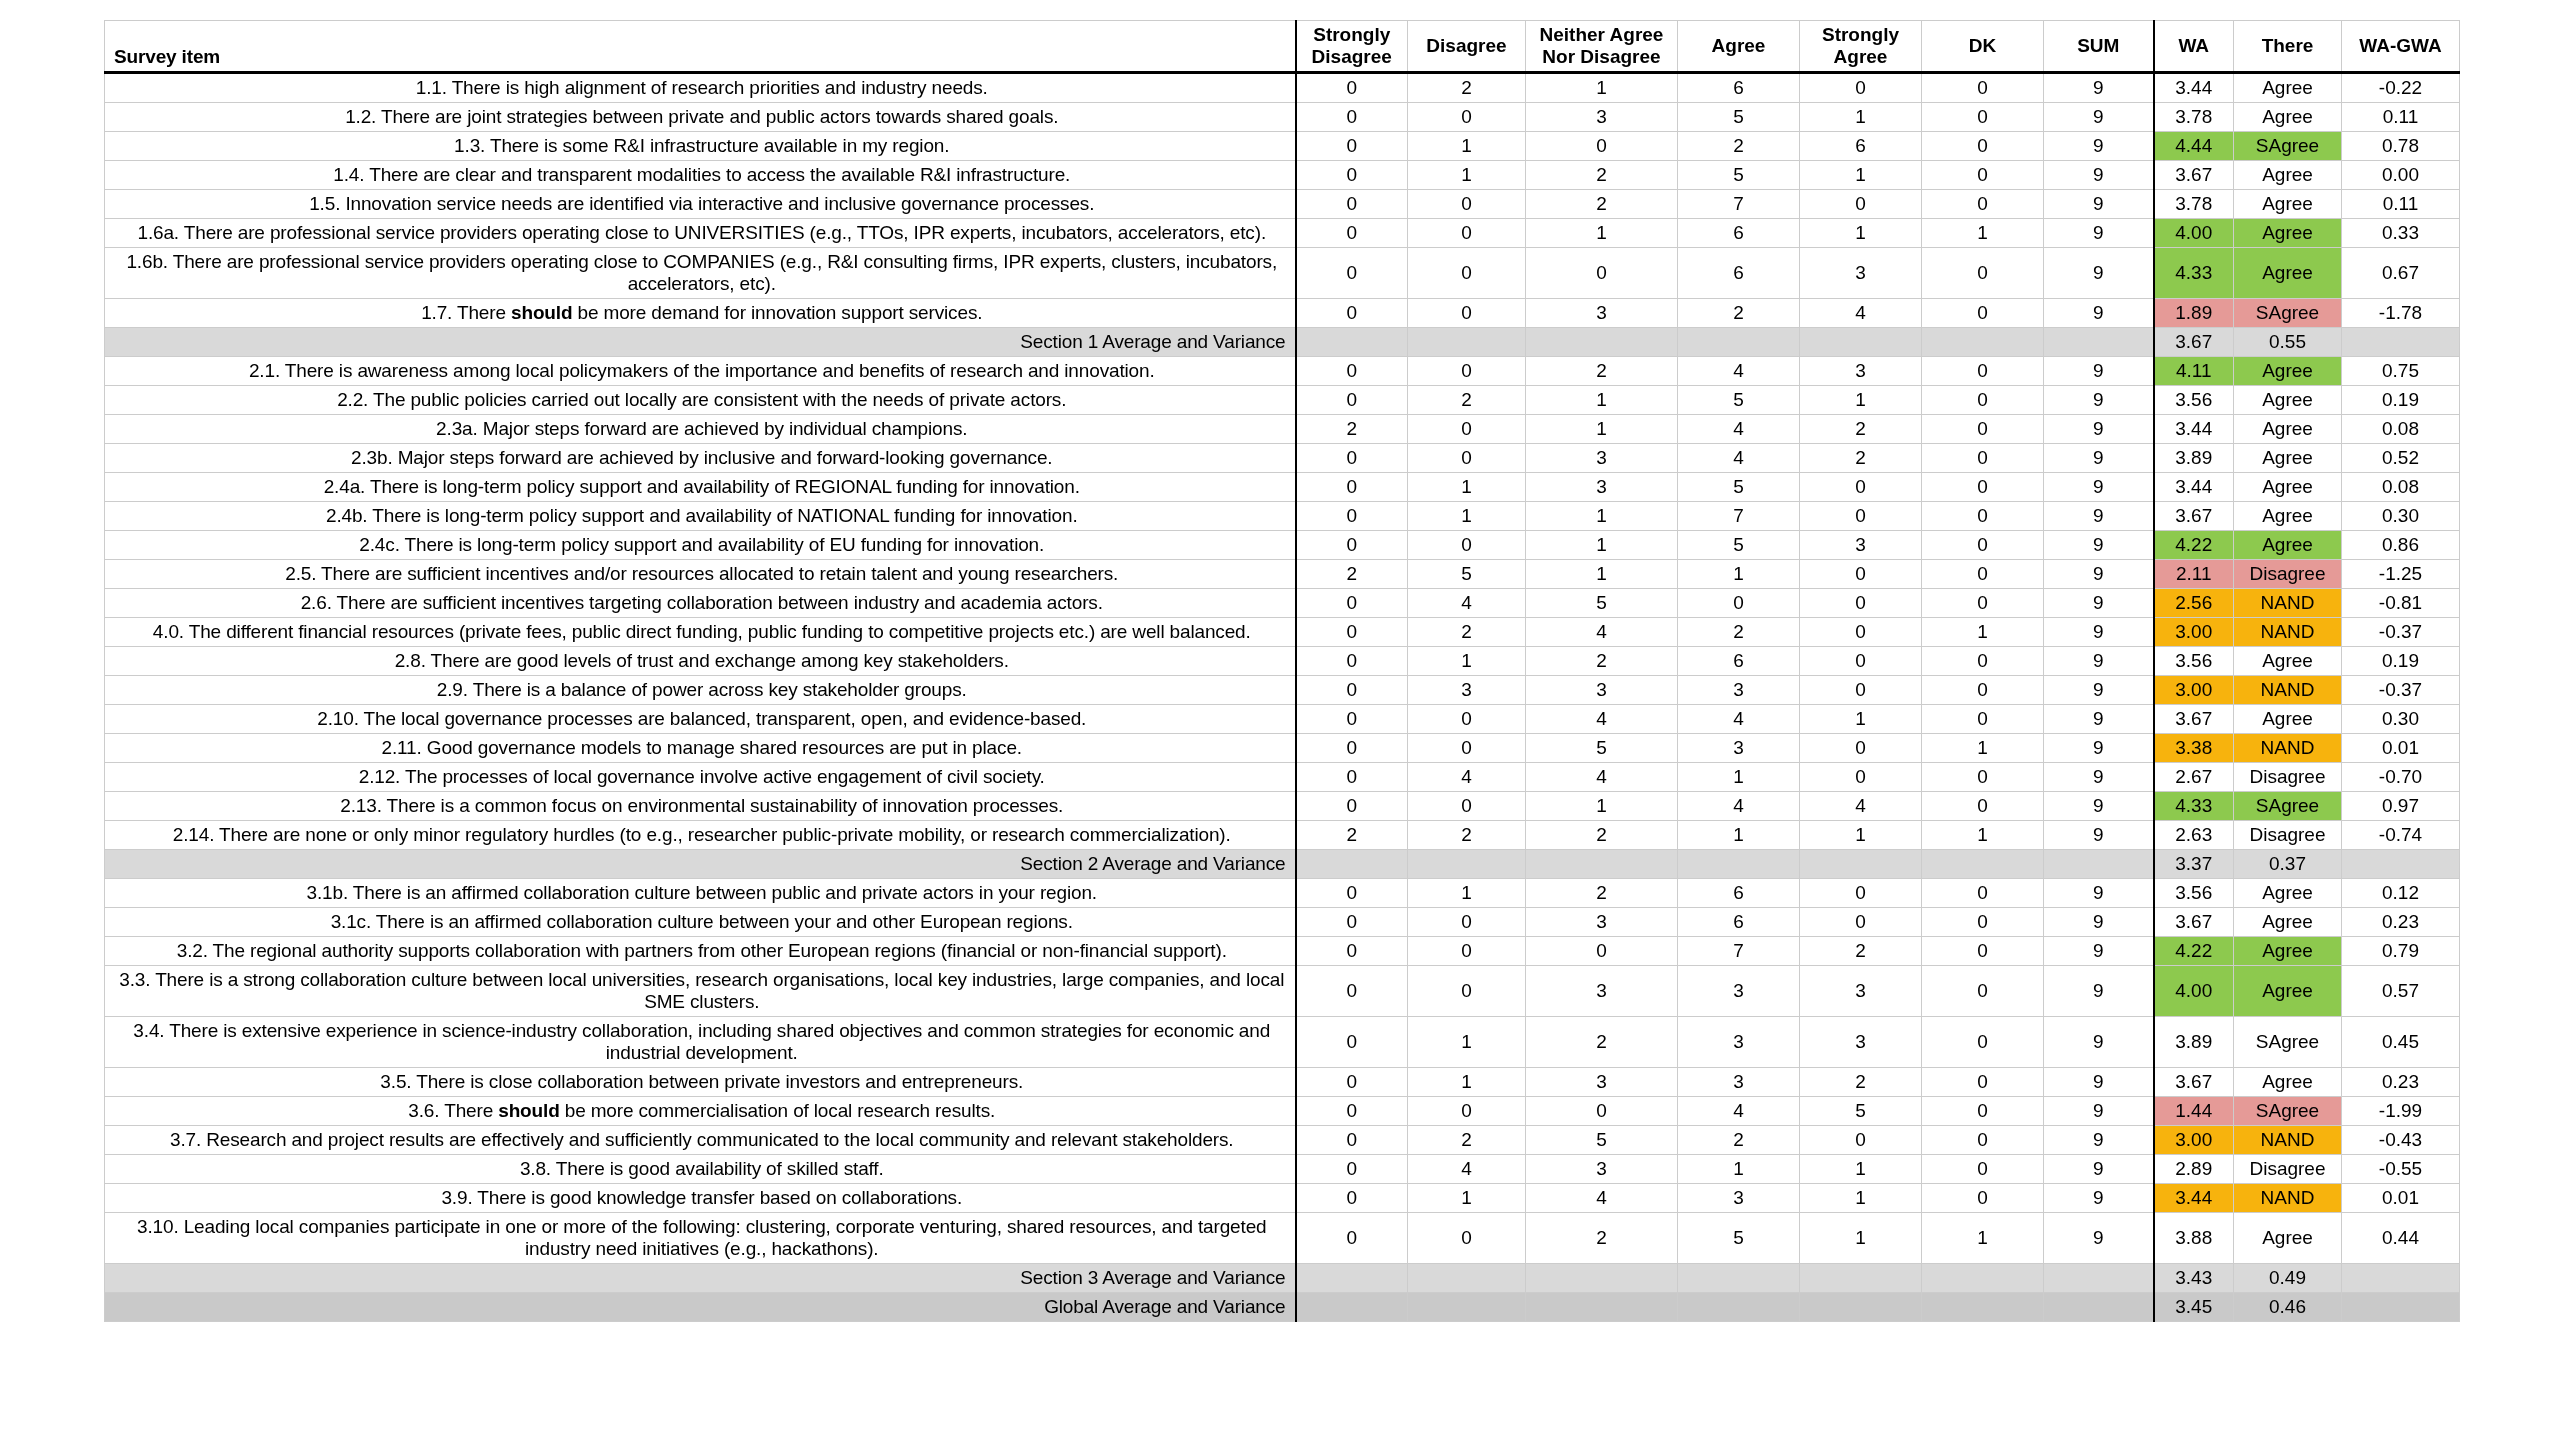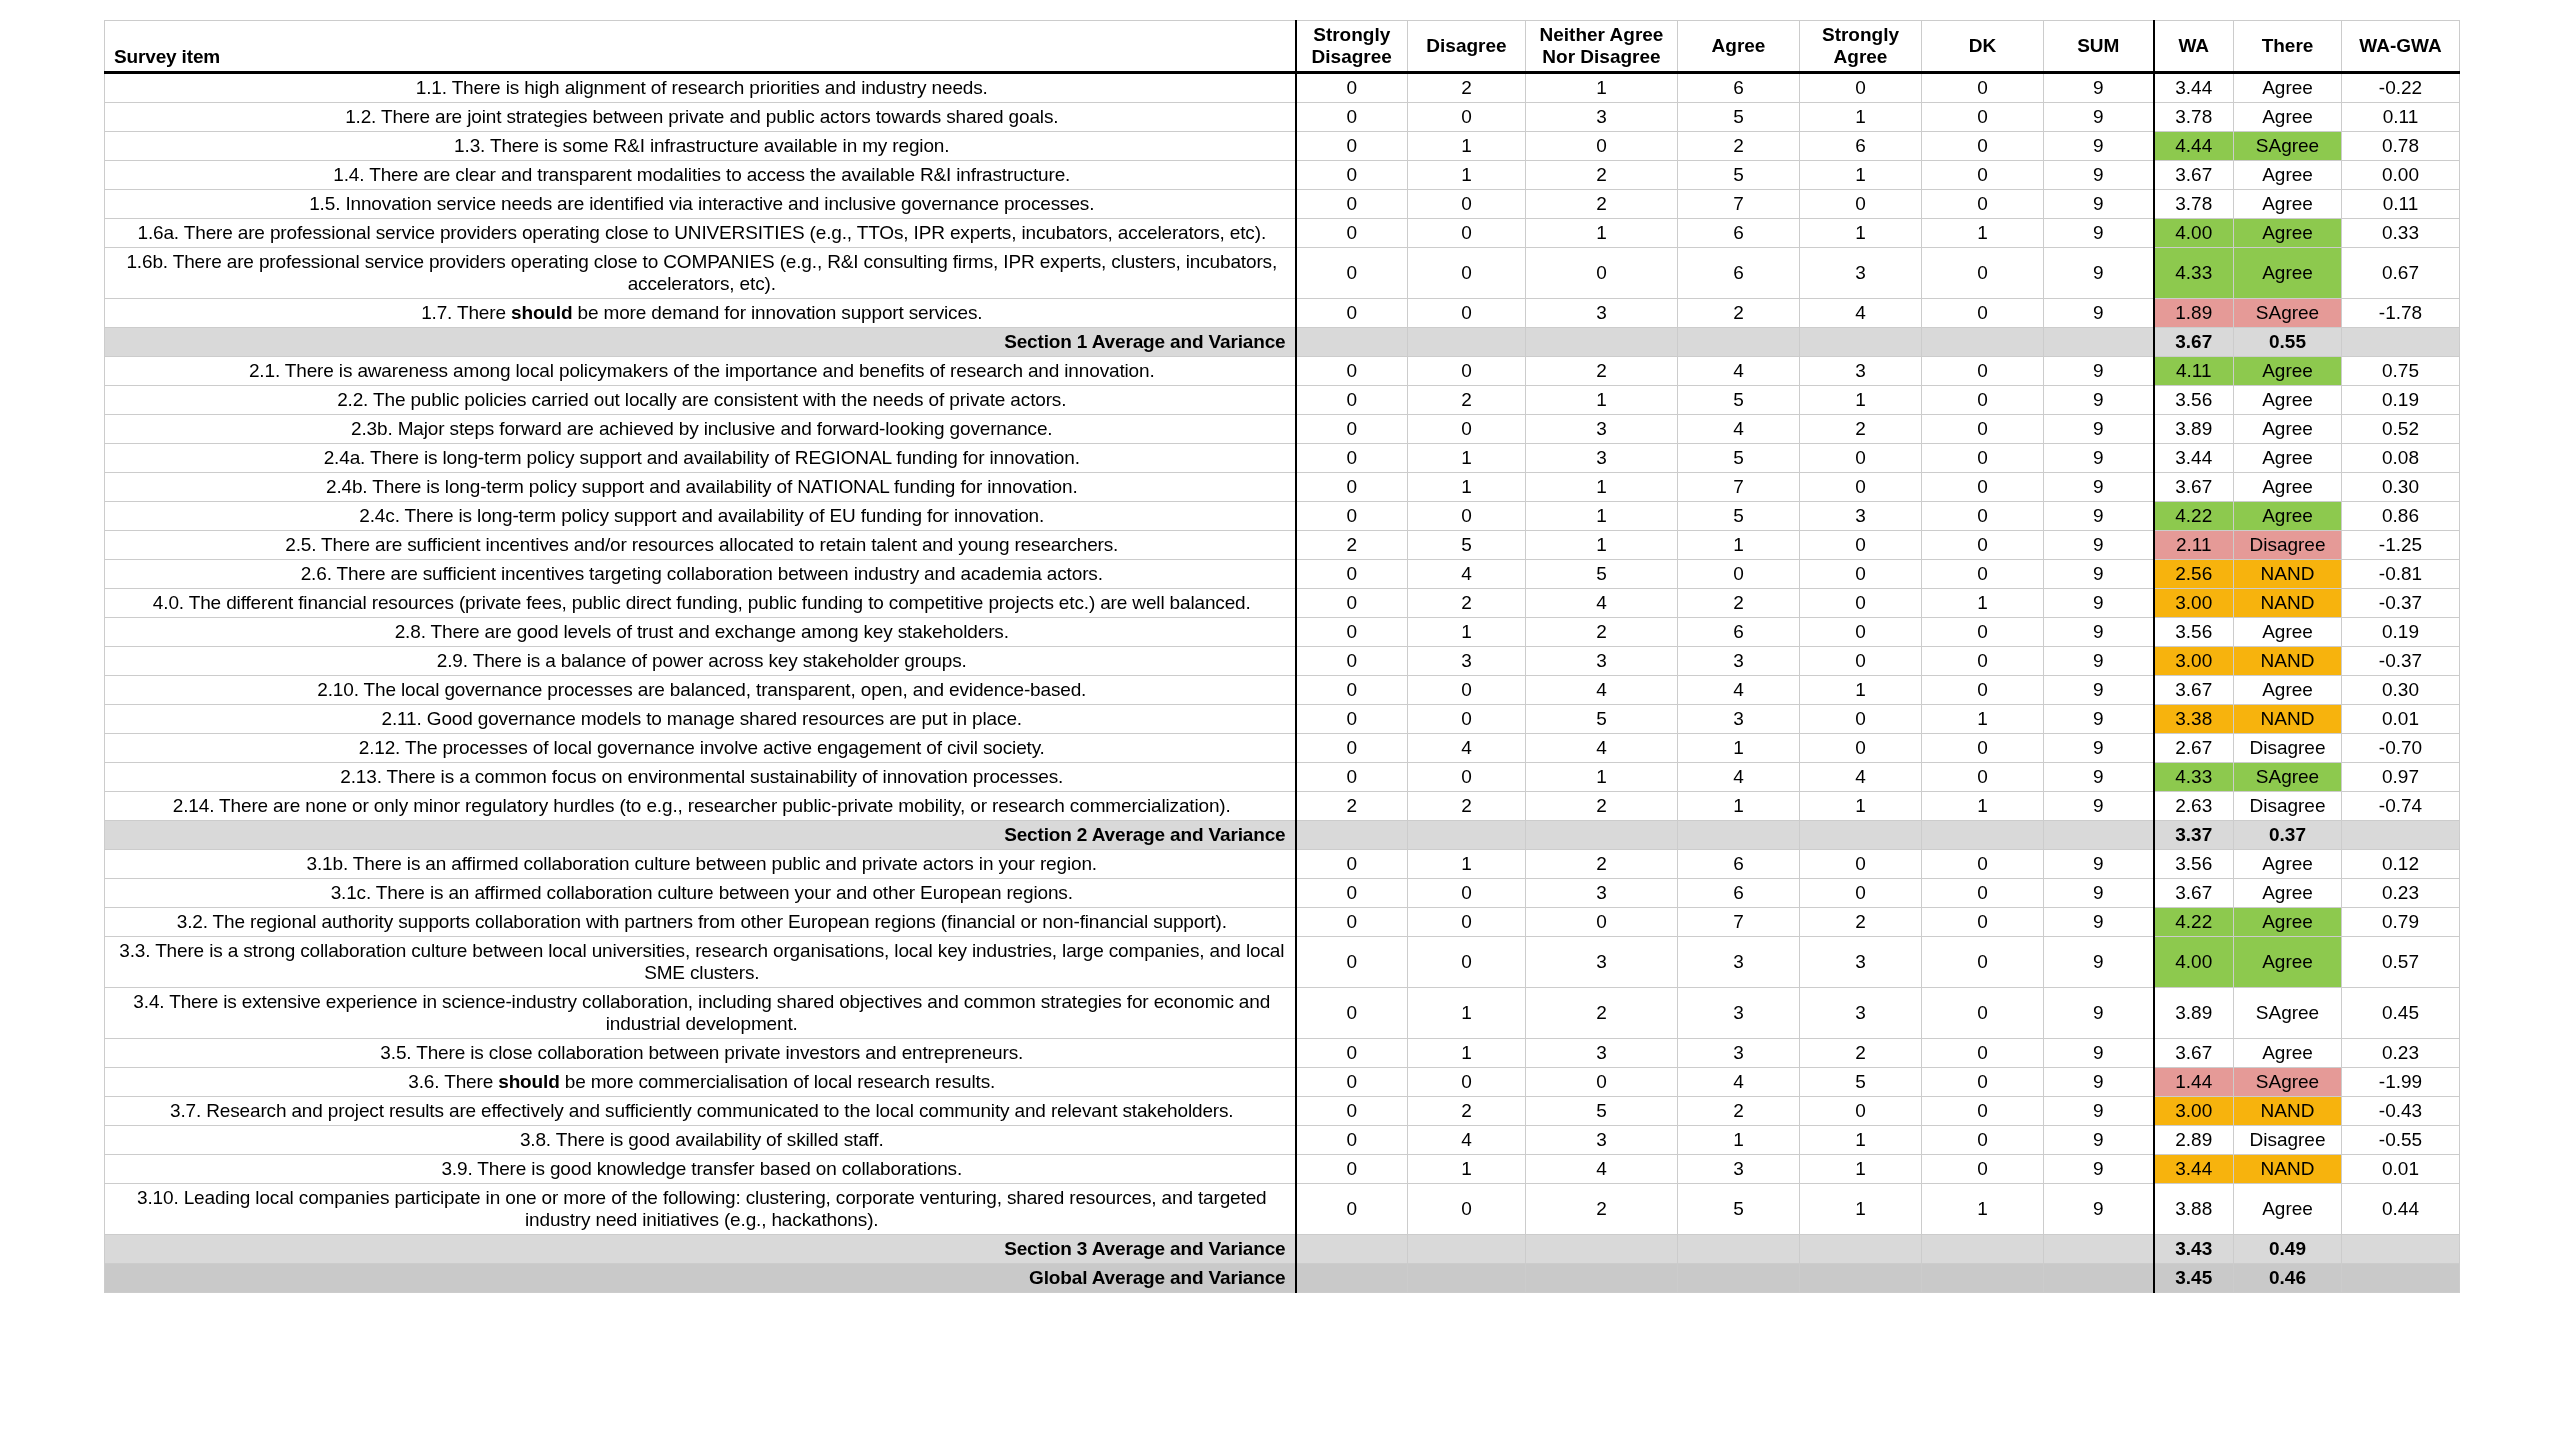--- a/index.html
+++ b/index.html
@@ -41,21 +41,21 @@
   .c-survey {
     text-align: center;
     padding: 3px 5px 3px 9px !important;
     line-height: 22px;
     letter-spacing: -0.15px;
   }
   .thick-r { border-right: 2px solid #000 !important; }
   .b { font-weight: bold; }
   tr.section td {
     background: var(--section_row_bg);
-    font-weight: bold;
+    font-weight: normal;
     border-bottom: 3px solid #1a1a1a;
   }
   tr.section td.c-survey { text-align: right !important; padding-right: 9px !important; }
   tr.global td {
     background: var(--global_row_bg);
     border-top: 5px double #1a1a1a;
     border-bottom: 2px solid #555;
   }
   .hl-green  { background: var(--green_highlight); }
   .hl-orange { background: var(--orange_highlight); }
@@ -231,20 +231,33 @@
         <td>1</td>
         <td>5</td>
         <td>1</td>
         <td>0</td>
         <td class="thick-r">9</td>
         <td class="c-wa">3.56</td>
         <td class="c-mode">Agree</td>
         <td class="c-gwa">0.19</td>
       </tr>
       <tr>
+        <td class="c-survey thick-r"><span>2.3a. Major steps forward are achieved by individual champions.</span></td>
+        <td>2</td>
+        <td>0</td>
+        <td>1</td>
+        <td>4</td>
+        <td>2</td>
+        <td>0</td>
+        <td class="thick-r">9</td>
+        <td class="c-wa">3.44</td>
+        <td class="c-mode">Agree</td>
+        <td class="c-gwa">0.08</td>
+      </tr>
+      <tr>
         <td class="c-survey thick-r"><span>2.3b. Major steps forward are achieved by inclusive and forward-looking governance.</span></td>
         <td>0</td>
         <td>0</td>
         <td>3</td>
         <td>4</td>
         <td>2</td>
         <td>0</td>
         <td class="thick-r">9</td>
         <td class="c-wa">3.89</td>
         <td class="c-mode">Agree</td>

